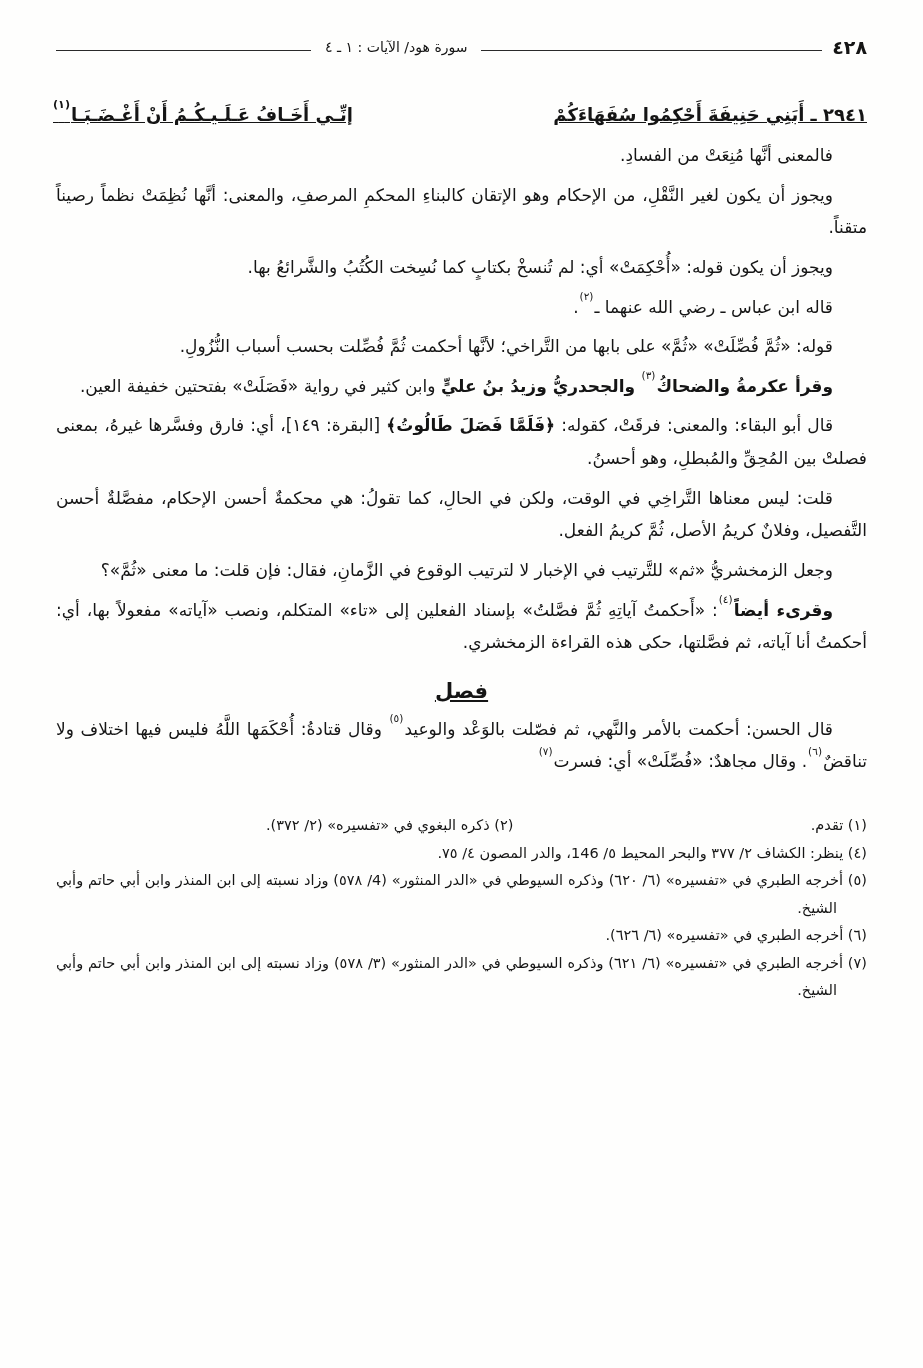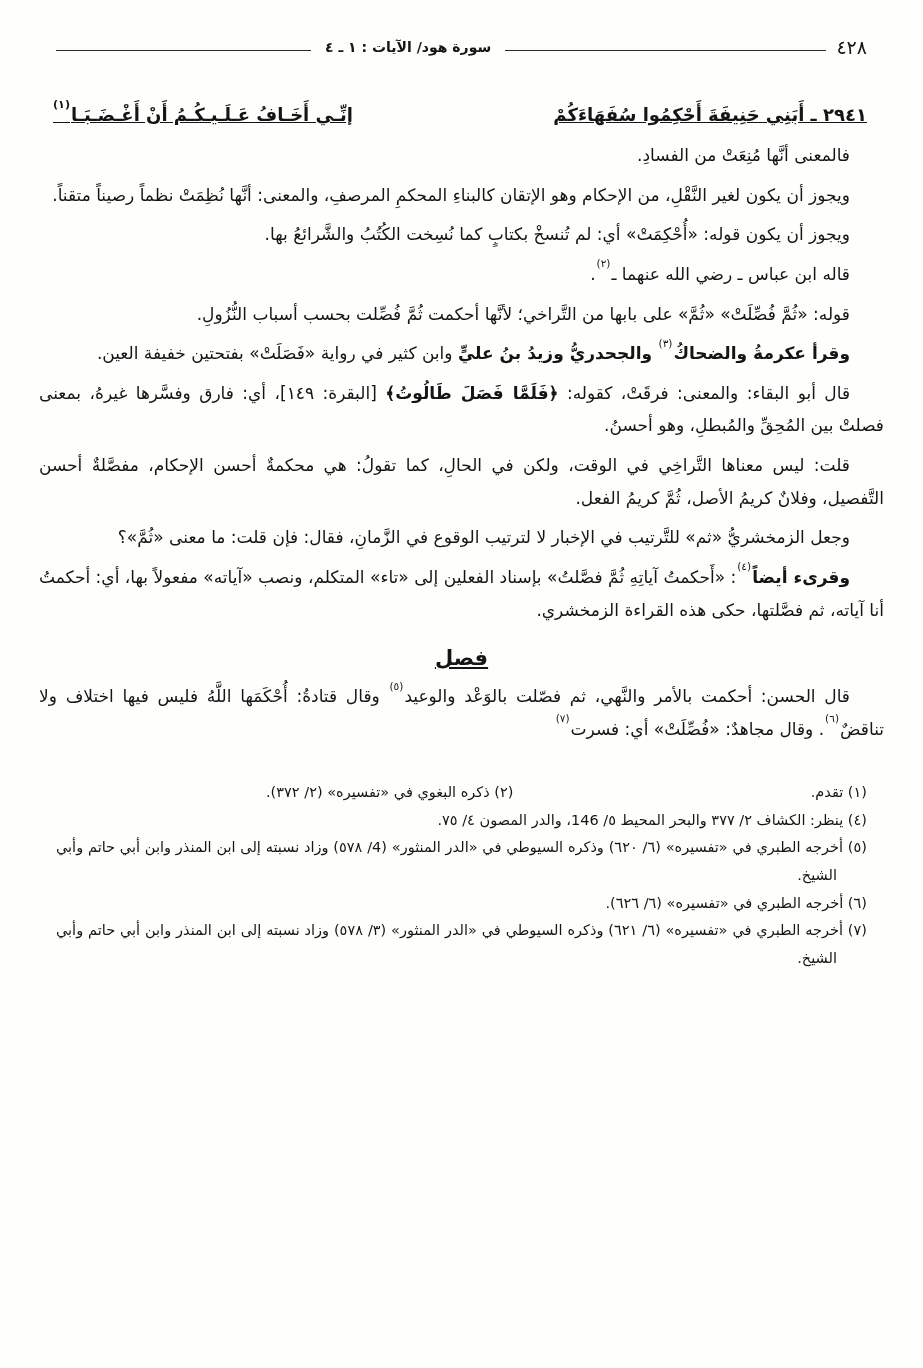--- a/index.html
+++ b/index.html
@@ -18,26 +18,26 @@
   
   .page-header {
     display: flex;
     align-items: center;
     gap: 10px;
     padding: 0 56px;
     margin-top: 36px;
   }
   .page-number {
     font-size: 19px;
-    font-weight: normal;
+    font-weight: bold;
     letter-spacing: 1px;
   }
   .chapter-title {
     font-size: 14px;
-    font-weight: bold;
+    font-weight: normal;
     white-space: nowrap;
     padding: 0 4px;
   }
   .rule {
     border-top: 1.6px solid #2a2a2a;
     height: 0;
     margin-top: 6px;
   }
   .rule-long { flex: 1; }
   .rule-short { width: 255px; }
@@ -47,21 +47,21 @@
     justify-content: space-between;
     align-items: baseline;
     margin: 46px 0 10px;
     padding: 0 56px 0 52px;
     font-weight: bold;
     font-size: 18px;
   }
   .hemistich { white-space: nowrap; text-decoration: underline; }
   
   .body-text {
-    padding: 0 39px;
+    padding: 0 56px;
     margin-top: 14px;
   }
   .para {
     margin: 0 0 7px 0;
     font-size: 17px;
     line-height: 1.92;
     text-align: justify;
     text-indent: 34px;
   }
   .para b { font-weight: bold; }

